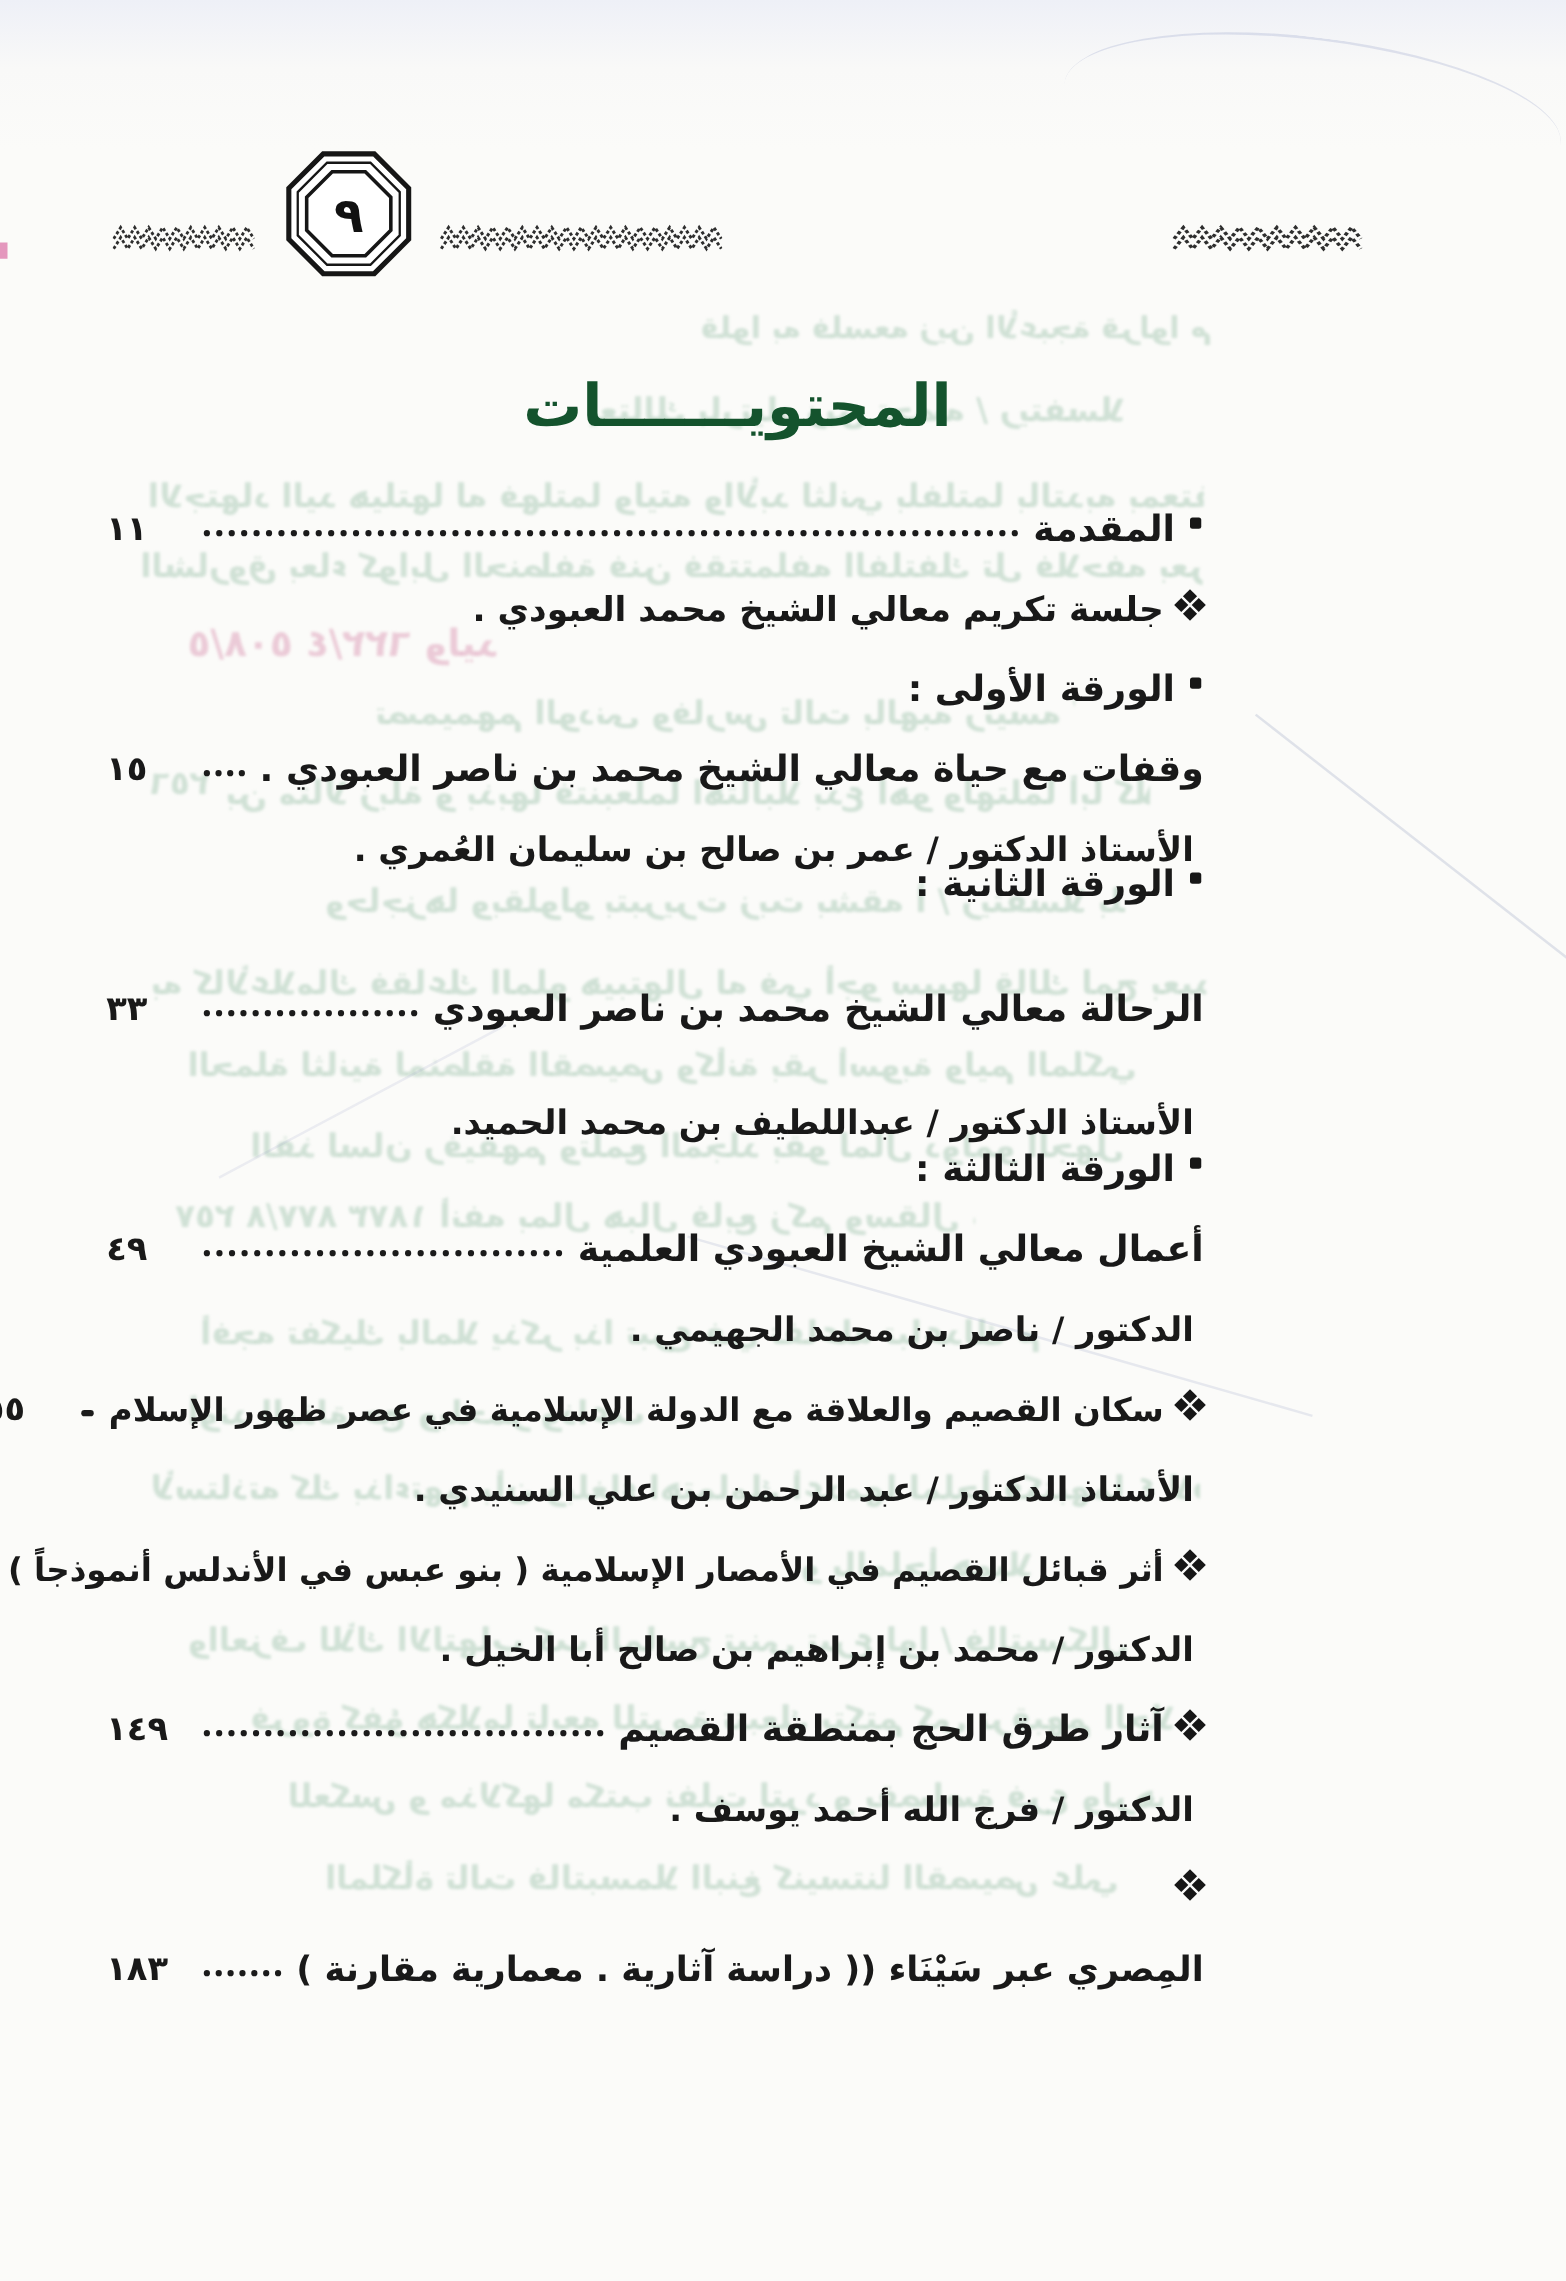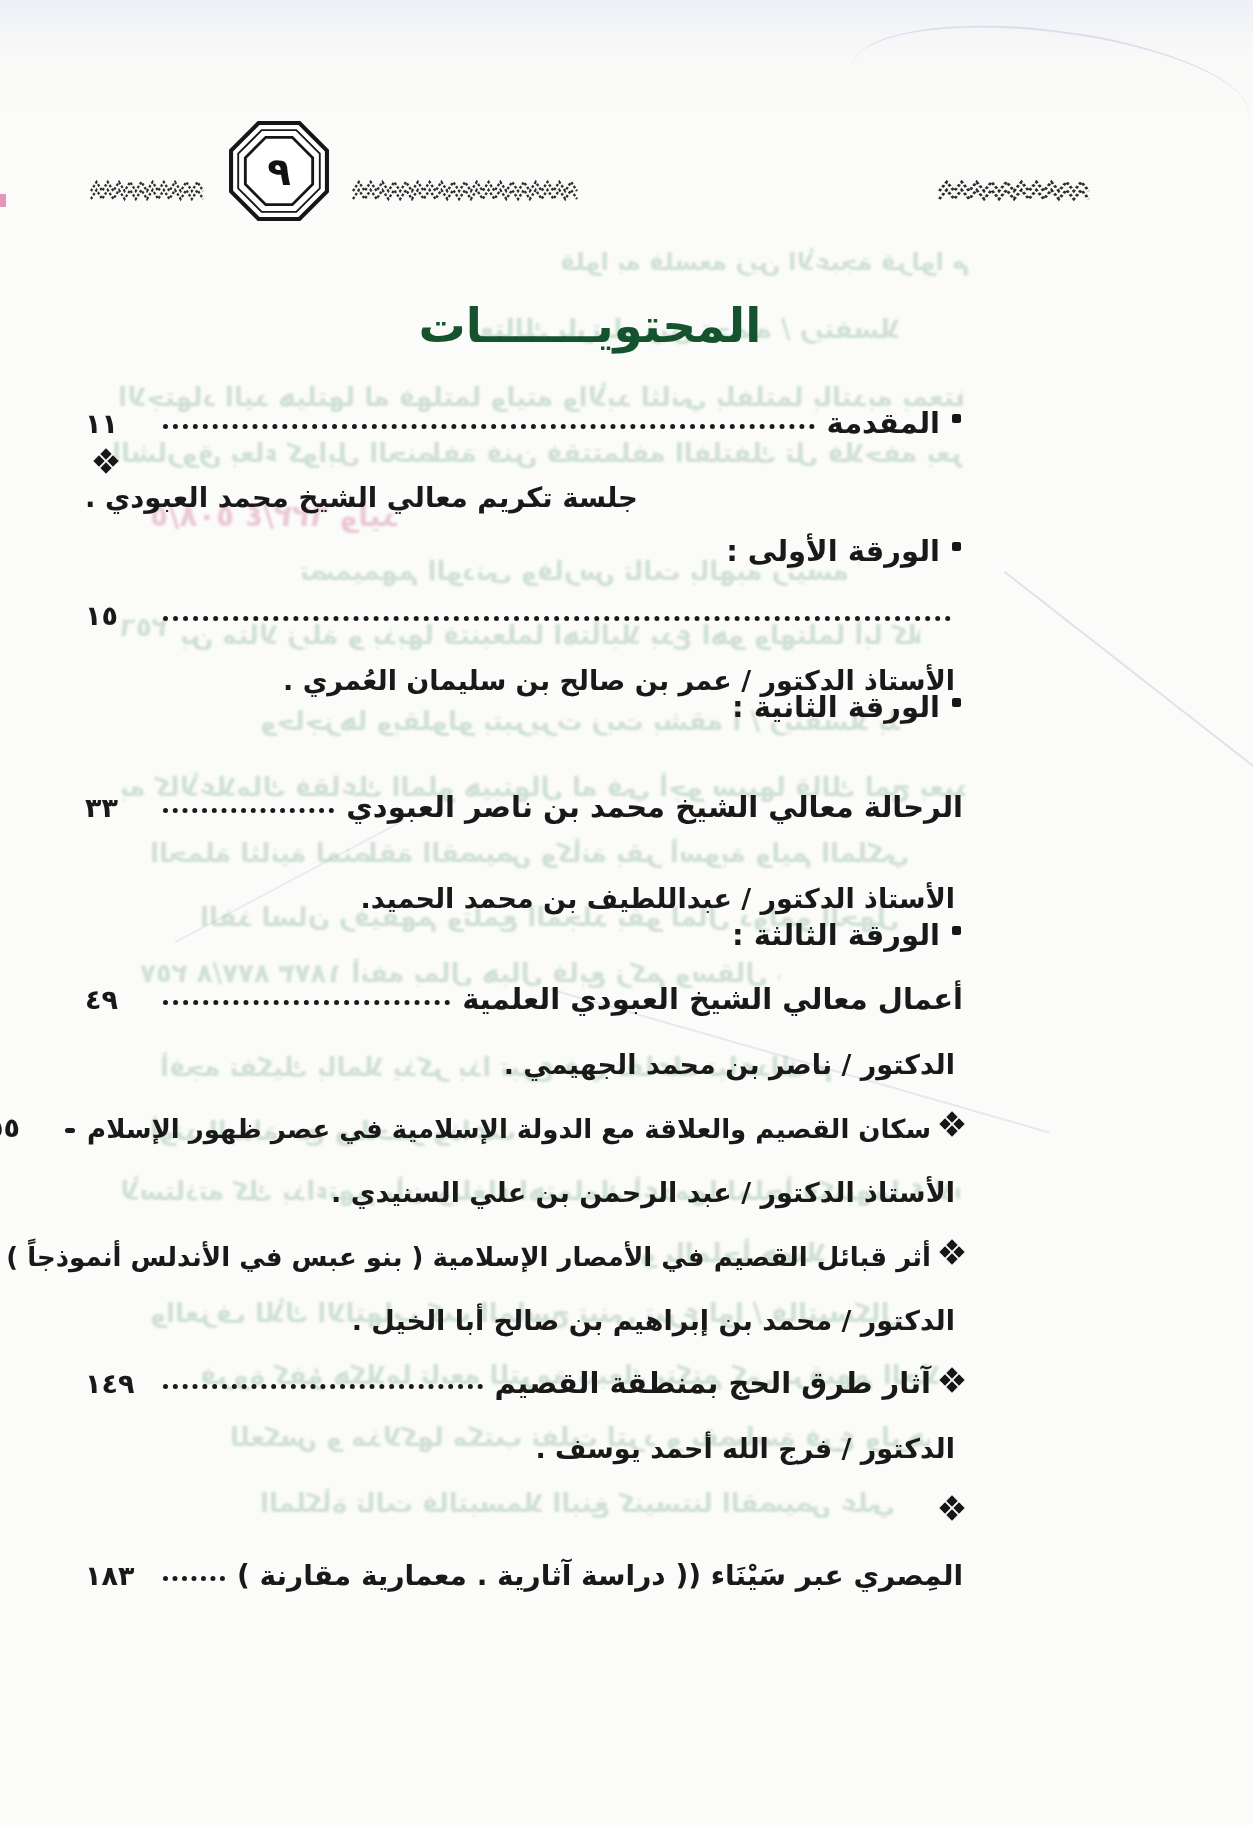--- a/index.html
+++ b/index.html
@@ -30,21 +30,21 @@
     position:absolute;left:290px;top:298px;width:600px;text-align:center;
     font-size:47px;font-weight:bold;color:#14532d;direction:rtl;
   }
   
   .toc{position:absolute;left:85px;top:0;width:878px;height:1825px;}
   .row{
     position:absolute;left:0;right:0;height:54px;
     display:flex;align-items:flex-end;direction:rtl;
     color:#191919;font-weight:bold;
   }
-  .row .t{white-space:nowrap;}
+  .row .t{white-space:nowrap;margin-top:23px;}
   .leader{flex:1 1 auto;min-width:10px;height:0;border-bottom:5px dotted #1b1b1b;margin:0 12px 11px 14px;}
   .pg{font-size:27px;min-width:64px;flex:0 0 auto;direction:ltr;text-align:left;padding-bottom:1px;}
   .chapter{font-size:29px;}
   .section{font-size:29px;}
   .item{font-size:27.5px;}
   .tight{font-size:26px;}
   .author{font-size:27px;padding-right:8px;}
   .dot-marker{
     flex:0 0 auto;width:9px;height:9px;background:#171717;border-radius:2px;
     margin:0 2px 17px 12px;
@@ -135,36 +135,37 @@
 
   <div class="toc">
 
     <div class="row chapter" style="top:386px;">
       <span class="dot-marker"></span>
       <span class="t">المقدمة</span>
       <span class="leader"></span>
       <span class="pg">١١</span>
     </div>
 
-    <div class="row item" style="top:450px;flex-direction:column;">
+    <div class="row item" style="top:450px;">
       <span class="diamond-marker">
           <i></i>
           <i></i>
           <i></i>
           <i></i>
         </span>
       <span class="t">جلسة تكريم معالي الشيخ محمد العبودي .</span>
     </div>
 
     <div class="row section" style="top:514px;">
       <span class="dot-marker"></span>
       <span class="t">الورقة الأولى :</span>
     </div>
 
     <div class="row chapter" style="top:578px;">
+      <span class="t">وقفات مع حياة معالي الشيخ محمد بن ناصر العبودي .</span>
       <span class="leader"></span>
       <span class="pg">١٥</span>
     </div>
 
     <div class="row author" style="top:642px;">
       <span class="t">الأستاذ الدكتور /  عمر بن صالح بن سليمان العُمري .</span>
     </div>
 
     <div class="row section" style="top:670px;">
       <span class="dot-marker"></span>

